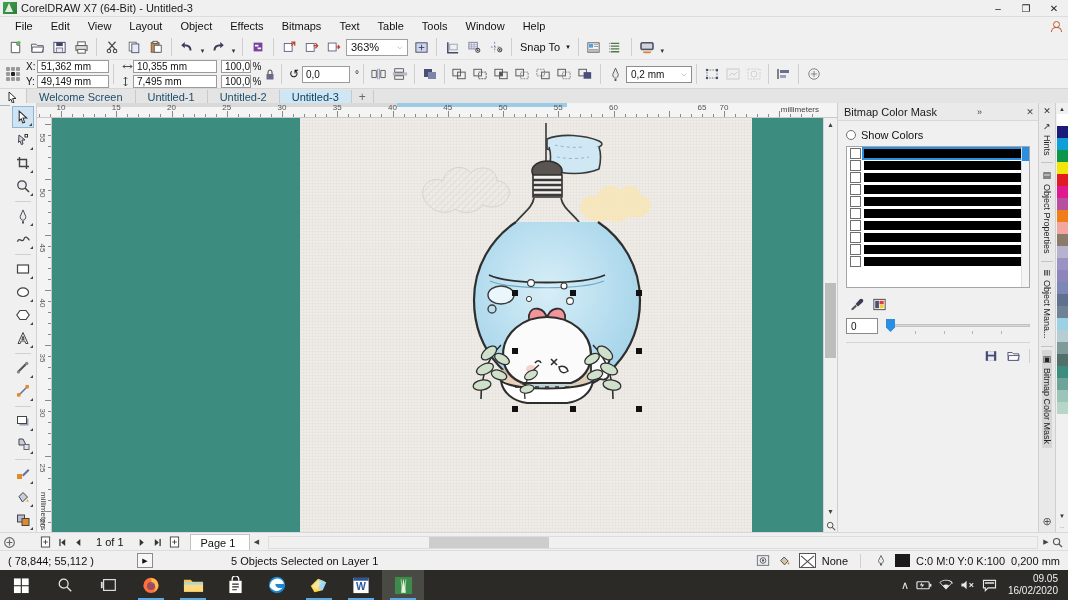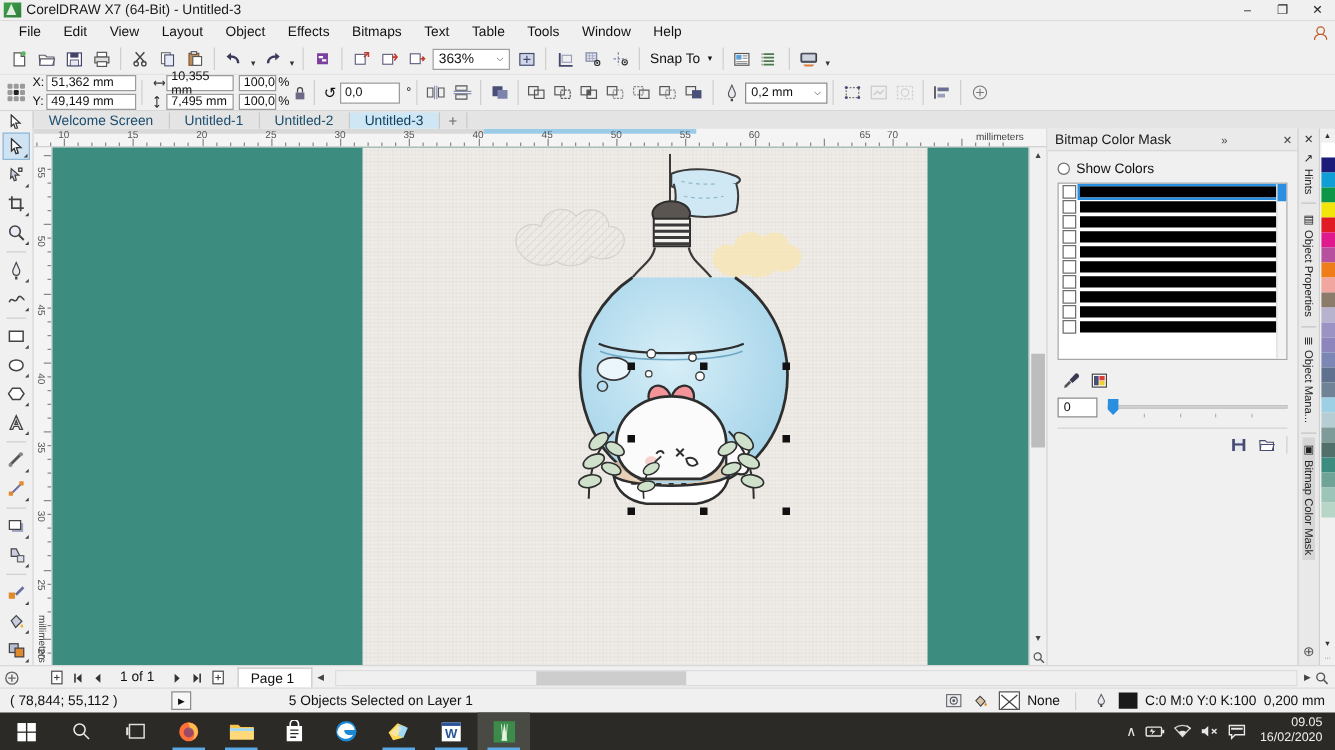--- a/index.html
+++ b/index.html
@@ -42,41 +42,41 @@
   
   .propbar{height:28px;background:#f0f0f0;display:flex;align-items:center;padding-left:4px;border-bottom:1px solid #d6d6d6;}
   .pgrid{width:18px;height:18px;display:grid;grid-template-columns:repeat(3,1fr);grid-template-rows:repeat(3,1fr);gap:1px;padding:2px;box-sizing:border-box;}
   .pgrid i{background:#9a9a9a;border-radius:1px;}
   .pgrid i.c{background:#222;}
   .xy{display:flex;flex-direction:column;margin-left:4px;}
   .xyrow{display:flex;align-items:center;height:13px;}
   .xylab{width:11px;font-size:10px;}
   .fld{border:1px solid #9b9b9b;background:#fff;height:13px;box-sizing:border-box;display:flex;align-items:center;padding-left:3px;font-size:10px;}
   .fld.w1{width:72px;}
-  .fld.w2{width:54px;}
+  .fld.w2{width:84px;}
   .fld.w3{width:30px;}
   .fld.w4{width:48px;}
   .unitpct{font-size:10px;width:12px;text-align:center;}
   .lockico{width:14px;height:18px;display:flex;align-items:center;justify-content:center;}
   .rotico{width:16px;height:18px;display:flex;align-items:center;justify-content:center;font-size:12px;}
   .outlinebox{width:66px;height:17px;border:1px solid #8c8c8c;background:#fff;display:flex;align-items:center;font-size:10px;padding-left:4px;box-sizing:border-box;}
   .outlinebox .ar{margin-left:auto;width:14px;text-align:center;font-size:7px;}
   .psep{width:1px;height:20px;background:#cfcfcf;margin:0 4px;}
   .pbtn{width:21px;height:21px;display:flex;align-items:center;justify-content:center;}
   .pbtn.dim{opacity:.35;}
 
   
   .doctabs{height:16px;background:#e4e4e4;display:flex;align-items:flex-end;border-bottom:1px solid #9fb6c4;}
   .dt-tool{width:26px;height:16px;background:#f0f0f0;display:flex;align-items:center;justify-content:center;border-right:1px solid #c8c8c8;}
   .dtab{height:15px;line-height:15px;padding:0 12px;font-size:11px;color:#1a4d6d;background:#e4e4e4;border-right:1px solid #c9c9c9;cursor:default;}
   .dtab.active{background:#cfe6f5;color:#10405e;}
   .dtab.plus{color:#6a6a6a;padding:0 7px;font-size:12px;}
 
   
-  .main{position:absolute;left:0;top:103px;right:0;bottom:68px;display:flex;}
+  .main{position:absolute;left:0;top:103px;right:0;bottom:68px;display:flex;padding-left:10px;}
 
   
   .toolbox{width:26px;background:#f0f0f0;display:flex;flex-direction:column;align-items:center;padding-top:3px;border-right:1px solid #d2d2d2;}
   .tool{width:22px;height:22px;display:flex;align-items:center;justify-content:center;position:relative;margin-bottom:1px;}
   .tool.sel{background:#cfe3f3;border:1px solid #8fb8d6;box-sizing:border-box;}
   .tool .fly{position:absolute;right:1px;bottom:1px;width:0;height:0;border-left:3px solid transparent;border-bottom:3px solid #444;}
   .toolsep{width:16px;height:1px;background:#d0d0d0;margin:3px 0;}
 
   
   .canvascol{flex:1;display:flex;flex-direction:column;min-width:0;}

